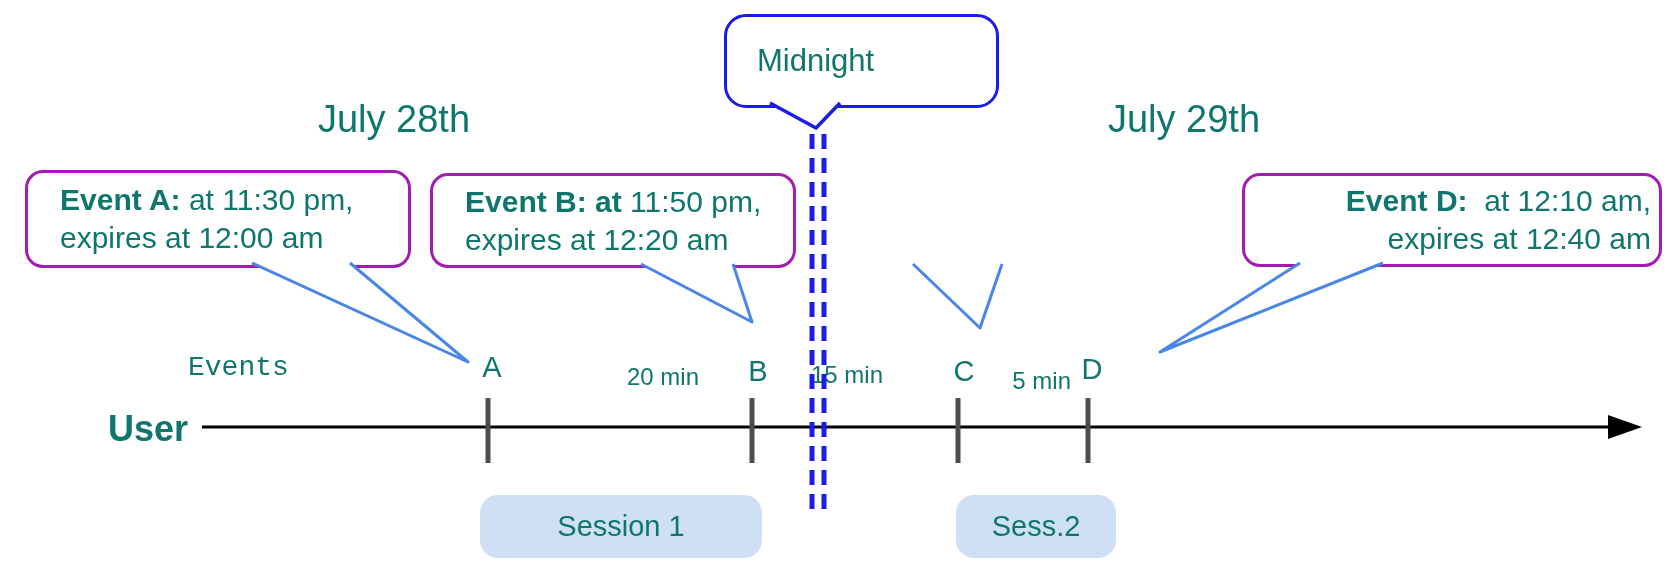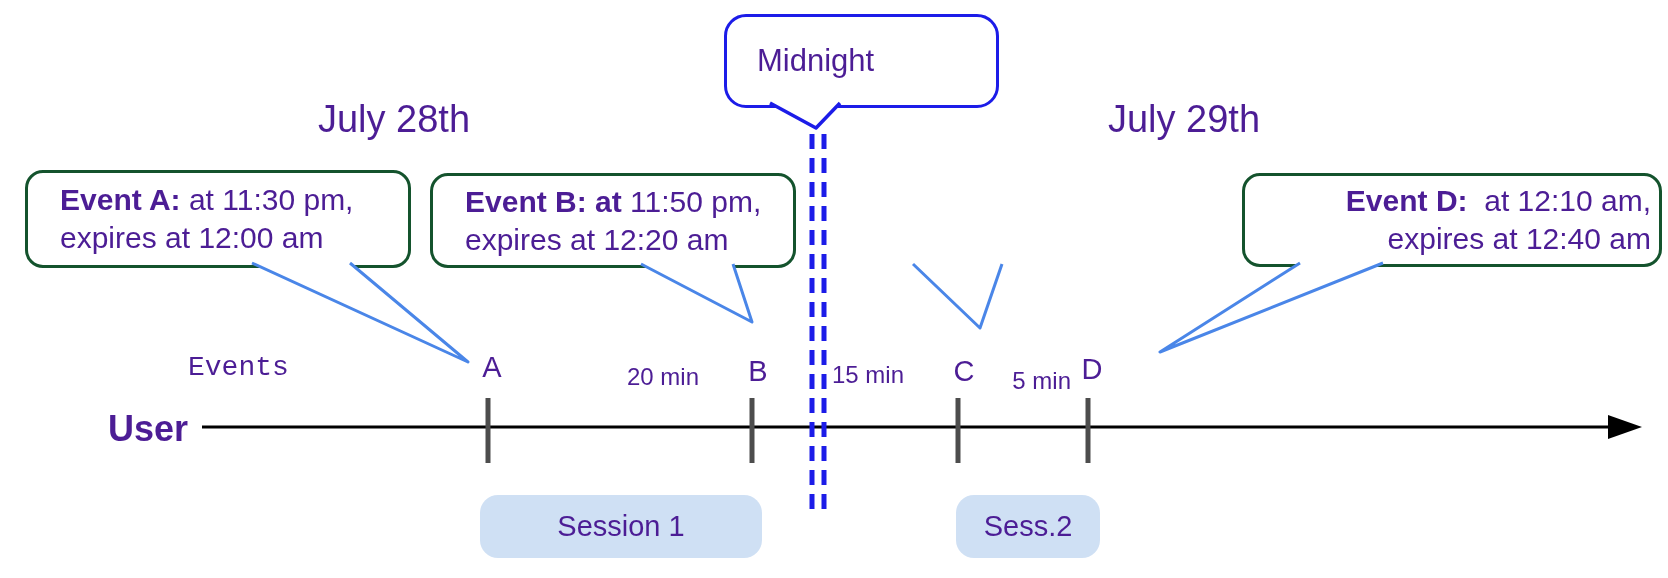--- a/index.html
+++ b/index.html
@@ -1,29 +1,29 @@
 <!DOCTYPE html>
 <html><head>
 <meta charset="utf-8">
 <style>
   html,body{margin:0;padding:0;background:#ffffff;}
   #stage{
     position:relative;
     width:1668px;height:578px;
     background:#ffffff;
     font-family:"Liberation Sans",sans-serif;
-    color:#4c1d95;
+    color:#0f766e;
     overflow:hidden;
   }
   
   .bubble{
     position:absolute;
     box-sizing:border-box;
     background:#ffffff;
-    border:3px solid #14532d;
+    border:3px solid #a21caf;
     border-radius:18px;
     display:flex;flex-direction:column;justify-content:center;
     padding:0 8px 0 32px;
     font-size:30px;line-height:38px;
     z-index:1;
   }
   .bubble b, .bubble span{white-space:pre-wrap;}
   .bubble.midnight{
     border:3.5px solid #1c1ce8;
     border-radius:22px;
@@ -85,27 +85,27 @@
 
   <div class="small-label" style="left:188px;top:352px;font-size:28px;font-family:Liberation Mono, monospace;">Events</div>
   <div class="small-label" style="left:108px;top:408px;font-size:36px;font-weight:bold;">User</div>
 
   <div class="tick-label" style="left:472px;top:352px;">A</div>
   <div class="tick-label" style="left:738px;top:356px;">B</div>
   <div class="tick-label" style="left:944px;top:356px;">C</div>
   <div class="tick-label" style="left:1072px;top:354px;">D</div>
 
   <div class="interval-label" style="left:613px;top:364px;">20 min</div>
-  <div class="interval-label" style="left:818px;top:362px;">15 min</div>
+  <div class="interval-label" style="left:797px;top:362px;">15 min</div>
   <div class="interval-label" style="left:971px;top:368px;text-align:right;">5 min</div>
 
   <div class="session-box" style="left:480px;top:495px;width:282px;">
     <span>Session 1</span>
   </div>
-  <div class="session-box" style="left:956px;top:495px;width:144px;">
+  <div class="session-box" style="left:956px;top:495px;width:160px;">
     <span>Sess.2</span>
   </div>
 
   <svg id="overlay" width="1668" height="578" viewBox="0 0 1668 578">
 
     <line x1="202" y1="427" x2="1614" y2="427" stroke="#000000" stroke-width="3"></line>
     <polygon points="1608,415 1642,427 1608,439" fill="#000000"></polygon>
 
     <line x1="488" y1="398" x2="488" y2="463" stroke="#4d4d4d" stroke-width="5"></line>
     <line x1="752" y1="398" x2="752" y2="463" stroke="#4d4d4d" stroke-width="5"></line>

